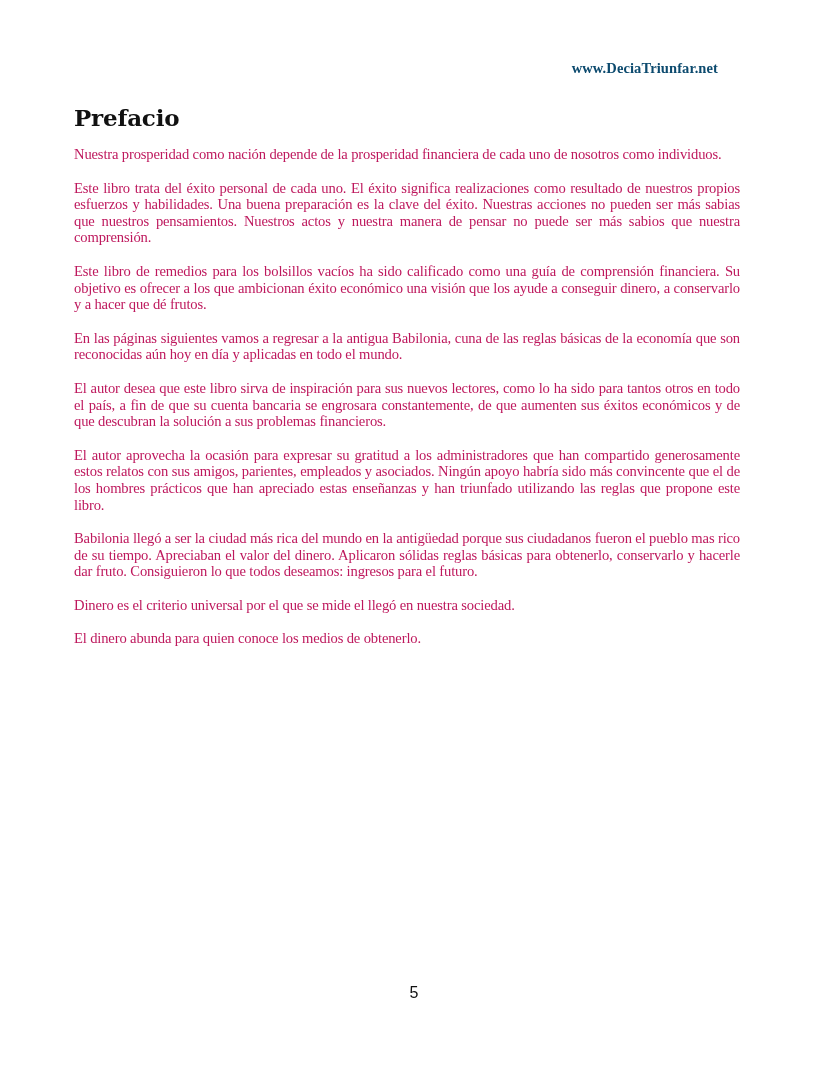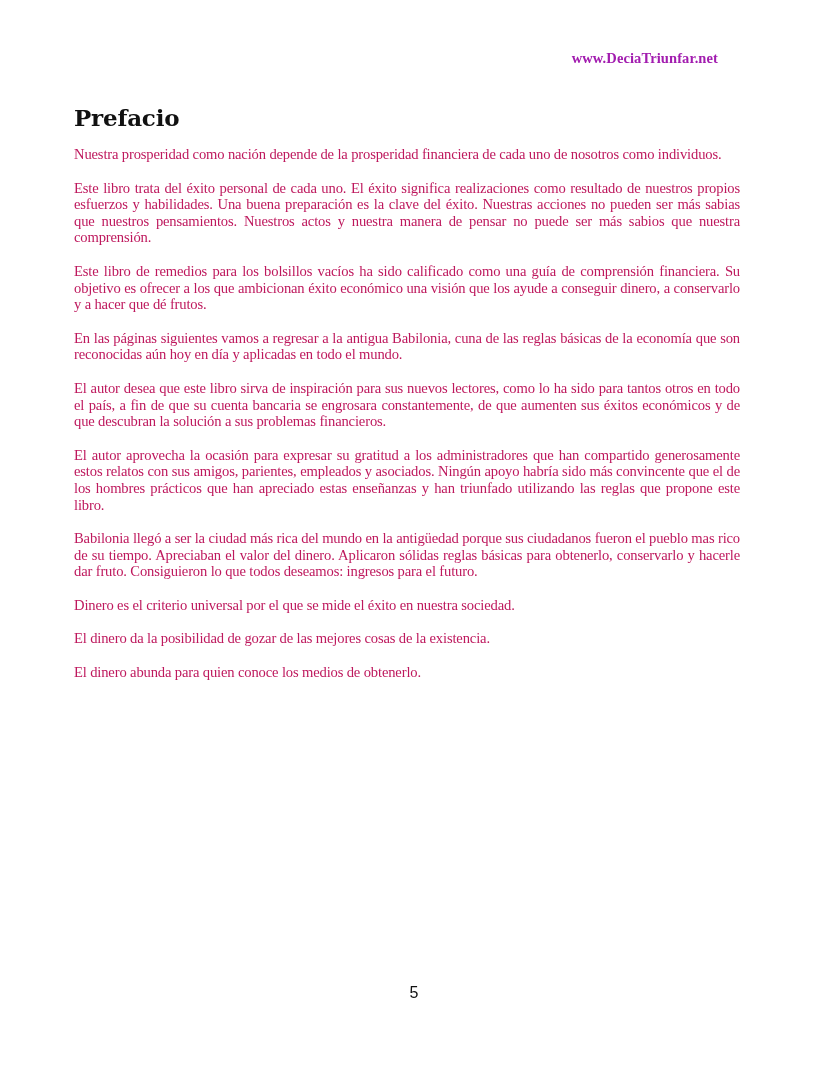--- a/index.html
+++ b/index.html
@@ -10,26 +10,26 @@
     body {
       width: 828px;
       height: 1069px;
       position: relative;
       overflow: hidden;
       font-family: "Liberation Serif", "DejaVu Serif", serif;
       color: #111111;
     }
     .site-url {
       position: absolute;
-      top: 50px;
+      top: 60px;
       right: 110px;
       font-family: "Liberation Serif", serif;
       font-weight: bold;
       font-size: 14.5px;
-      color: #a21caf;
+      color: #0c4a6e;
       letter-spacing: 0.1px;
     }
     .content {
       position: absolute;
       left: 74px;
       top: 100px;
       width: 666px;
     }
     .page-title {
       font-family: "DejaVu Serif", "Liberation Serif", serif;
@@ -72,20 +72,19 @@
   <div class="content">
     <h1 class="page-title">Prefacio</h1>
 
     <p class="para">Nuestra prosperidad como nación depende de la prosperidad financiera de cada uno de nosotros como individuos.</p>
     <p class="para">Este libro trata del éxito personal de cada uno. El éxito significa realizaciones como resultado de nuestros propios esfuerzos y habilidades. Una buena preparación es la clave del éxito. Nuestras acciones no pueden ser más sabias que nuestros pensamientos. Nuestros actos y nuestra manera de pensar no puede ser más sabios que nuestra comprensión.</p>
     <p class="para">Este libro de remedios para los bolsillos vacíos ha sido calificado como una guía de comprensión financiera. Su objetivo es ofrecer a los que ambicionan éxito económico una visión que los ayude a conseguir dinero, a conservarlo y a hacer que dé frutos.</p>
     <p class="para">En las páginas siguientes vamos a regresar a la antigua Babilonia, cuna de las reglas básicas de la economía que son reconocidas aún hoy en día y aplicadas en todo el mundo.</p>
     <p class="para">El autor desea que este libro sirva de inspiración para sus nuevos lectores, como lo ha sido para tantos otros en todo el país, a fin de que su cuenta bancaria se engrosara constantemente, de que aumenten sus éxitos económicos y de que descubran la solución a sus problemas financieros.</p>
     <p class="para">El autor aprovecha la ocasión para expresar su gratitud a los administradores que han compartido generosamente estos relatos con sus amigos, parientes, empleados y asociados. Ningún apoyo habría sido más convincente que el de los hombres prácticos que han apreciado estas enseñanzas y han triunfado utilizando las reglas que propone este libro.</p>
     <p class="para">Babilonia llegó a ser la ciudad más rica del mundo en la antigüedad porque sus ciudadanos fueron el pueblo mas rico de su tiempo. Apreciaban el valor del dinero. Aplicaron sólidas reglas básicas para obtenerlo, conservarlo y hacerle dar fruto. Consiguieron lo que todos deseamos: ingresos para el futuro.</p>
-    <p class="para short">Dinero es el criterio universal por el que se mide el éxito en nuestra sociedad.</p>
-    <p class="para short">El dinero da la posibilidad de gozar de las mejores cosas de la existencia.</p>
+    <p class="para short">Dinero es el criterio universal por el que se mide el llegó en nuestra sociedad.</p>
     <p class="para short">El dinero abunda para quien conoce los medios de obtenerlo.</p>
   </div>
 
   <div class="page-number">5</div>
 
 </div>
 
 </body></html>

